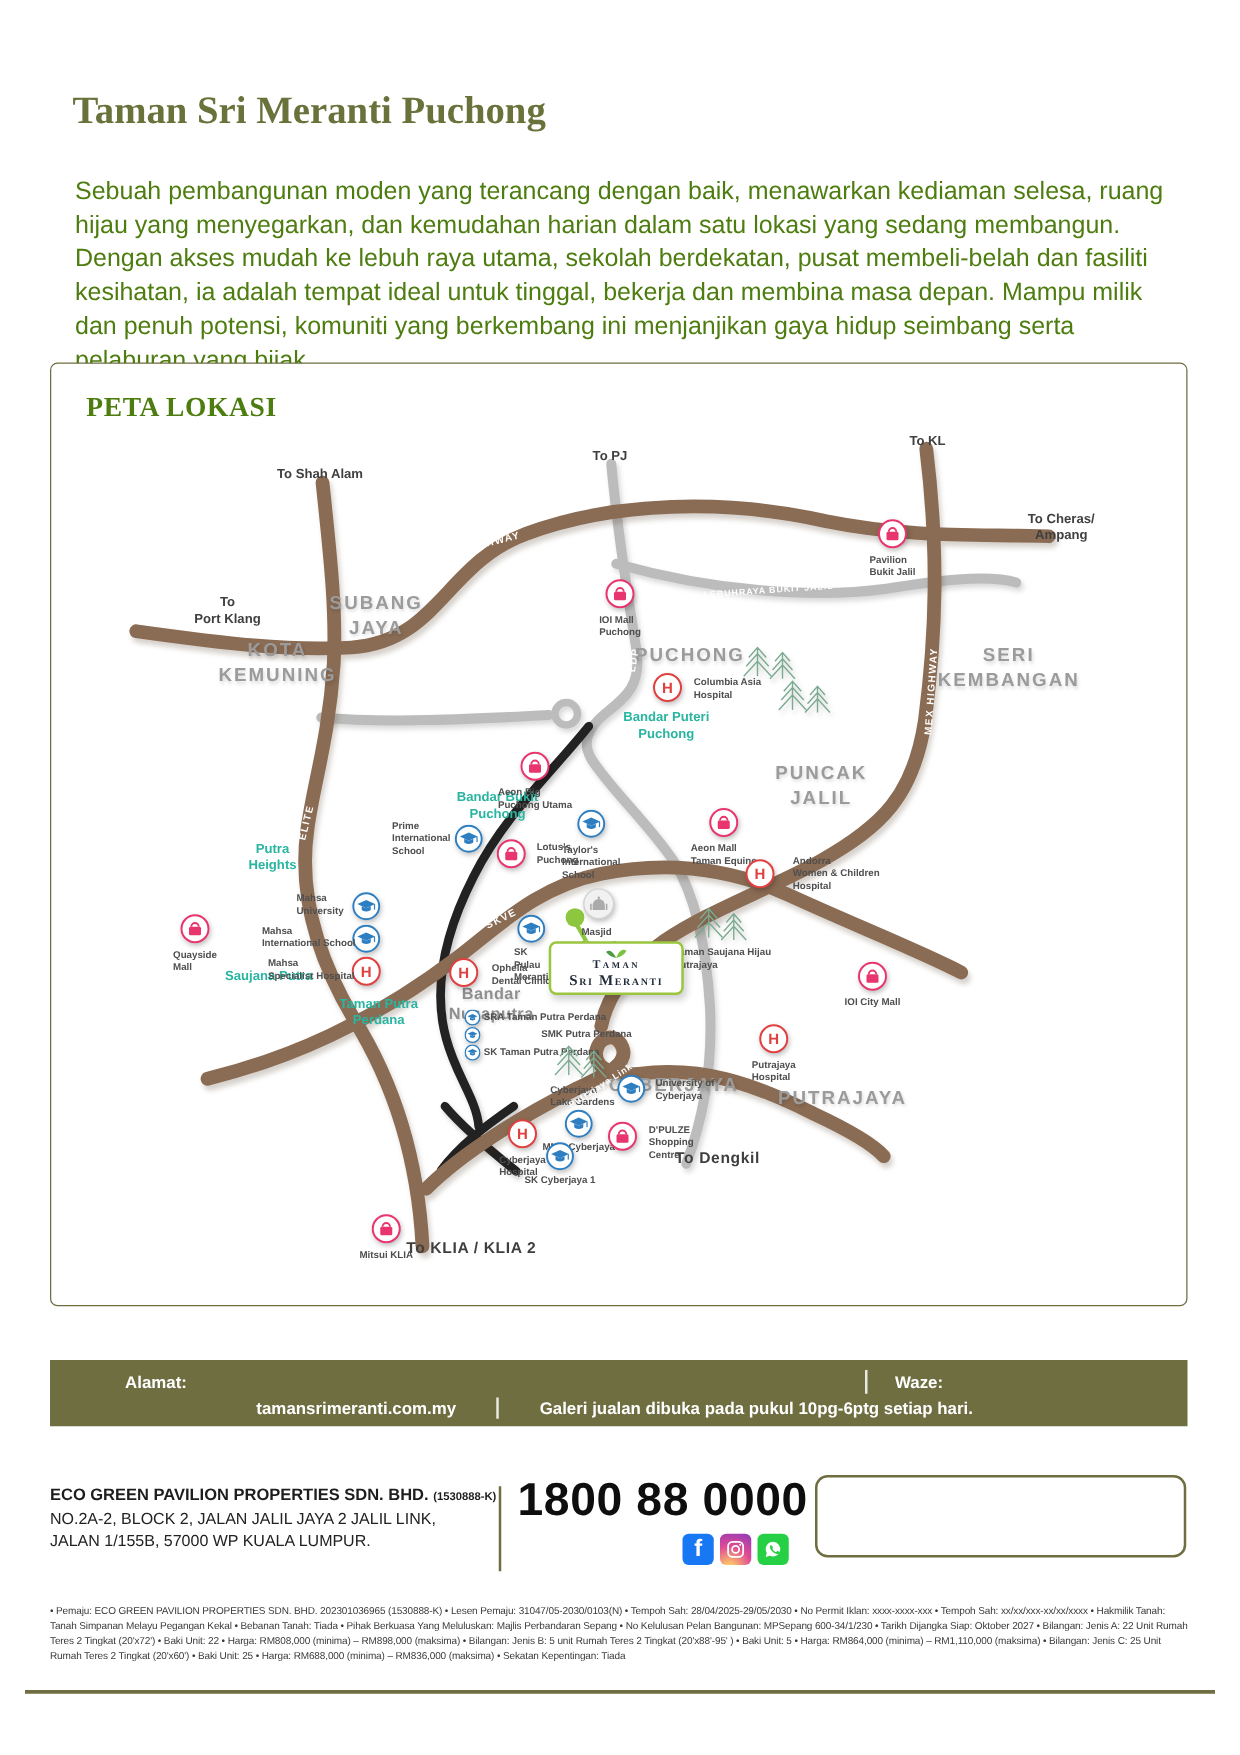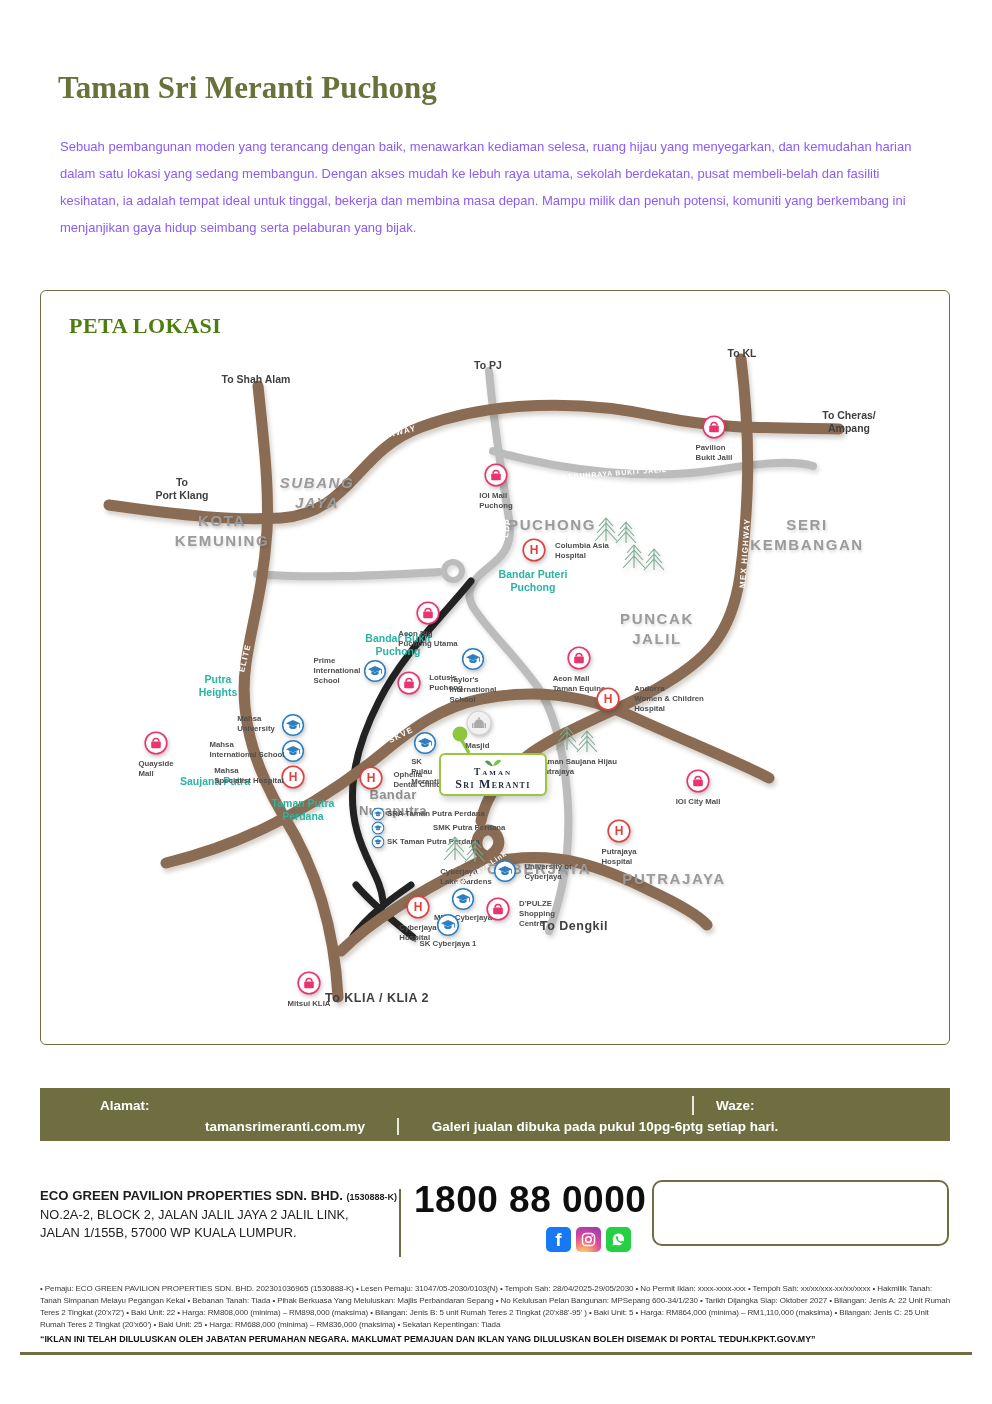--- a/index.html
+++ b/index.html
@@ -8,21 +8,21 @@
 
   
   .logo-box{position:absolute;left:30px;top:27px;width:330px;height:57px;background:#8d8d8d;z-index:1;}
   .logo-row{display:flex;align-items:baseline;gap:9px;padding:1px 0 0 26px;}
   .logo-kl{font-family:"Liberation Serif",serif;font-weight:bold;font-size:42px;color:#f0782a;line-height:1;}
   .logo-rest{font-family:"Liberation Serif",serif;font-size:33px;color:#ffffff;font-variant:small-caps;
              letter-spacing:2px;line-height:1;}
   .logo-tagline{position:absolute;left:0;right:0;bottom:0px;text-align:center;font-size:11px;color:#d4d4d4;}
   .page-title{position:absolute;left:58px;top:70px;margin:0;z-index:2;
               font-family:"Liberation Serif",serif;font-weight:bold;font-size:31px;color:#68723a;}
-  .intro{position:absolute;left:60px;top:120px;width:878px;font-size:13px;line-height:27px;color:#8b5cf6;}
+  .intro{position:absolute;left:60px;top:120px;width:878px;font-size:20px;line-height:27px;color:#4d7c0f;}
 
   
   .map{position:absolute;left:40px;top:290px;width:910px;height:755px;background:#fff;
        border:1.6px solid #6f6e41;border-radius:6px;box-sizing:border-box;}
   .map-title{position:absolute;left:28px;top:22px;font-family:"Liberation Serif",serif;
              font-weight:bold;font-size:22px;color:#4d7c0f;letter-spacing:.5px;z-index:3;}
   .roads{position:absolute;left:0;top:0;width:910px;height:755px;}
   .rd-brown{filter:drop-shadow(2px 4px 2px rgba(70,45,25,.22));}
   .rd-gray{filter:drop-shadow(2px 3px 2px rgba(0,0,0,.15));}
   .rd-black{filter:drop-shadow(2px 3px 2px rgba(0,0,0,.2));}
@@ -146,21 +146,21 @@
     </div>
   <div class="mlabel dir" style="left: 447px; top: 68px;">To PJ</div>
       <div class="mlabel dir" style="left: 701px; top: 56px;">To KL</div>
       <div class="mlabel dir" style="left: 215px; top: 82px;">To Shah Alam</div>
       <div class="mlabel dir" style="left: 808px; top: 118px;">To Cheras/
 Ampang</div>
       <div class="mlabel dir" style="left: 141px; top: 185px;">To
 Port Klang</div>
       <div class="mlabel dir dir-lg" style="left: 533px; top: 628px;">To Dengkil</div>
       <div class="mlabel dir dir-lg" style="left: 336px; top: 700px;">To KLIA / KLIA 2</div>
-      <div class="mlabel dist" style="left: 276px; top: 182px; font-style: italic;">SUBANG
+      <div class="mlabel dist" style="left: 260px; top: 182px;">SUBANG
 JAYA</div>
       <div class="mlabel dist" style="left: 181px; top: 220px;">KOTA
 KEMUNING</div>
       <div class="mlabel dist" style="left: 511px; top: 224px;">PUCHONG</div>
       <div class="mlabel dist" style="left: 766px; top: 224px;">SERI KEMBANGAN</div>
       <div class="mlabel dist" style="left: 616px; top: 318px;">PUNCAK
 JALIL</div>
       <div class="mlabel dist" style="left: 498px; top: 568px;">CYBERJAYA</div>
       <div class="mlabel dist" style="left: 633px; top: 578px;">PUTRAJAYA</div>
       <div class="mlabel town" style="left: 177px; top: 382px;">Putra
@@ -495,17 +495,16 @@
       <svg viewBox="0 0 24 24">
         <path fill="#fff" d="M12 3.5a8.3 8.3 0 0 0-7.2 12.5L3.6 20.5l4.6-1.2A8.3 8.3 0 1 0 12 3.5z"></path>
         <path fill="#26d044" d="M9.2 7.9c.2-.4.4-.4.6-.4h.5c.2 0 .4 0 .6.4l.8 1.9c.1.2.1.4 0 .6l-.4.6c-.1.2-.2.4 0 .7.2.3.8 1.3 1.7 2 1.2.9 2 1.2 2.3 1.3.3.1.5 0 .6-.2l.7-.9c.2-.2.4-.2.6-.1l1.9.9c.2.1.4.2.4.3 0 .2 0 .7-.2 1.2-.2.5-1.2 1.1-1.7 1.1-.5.1-1 .2-3.3-.7-2.8-1.2-4.6-4-4.7-4.2-.1-.2-1.1-1.5-1.1-2.9 0-1.4.5-2.2.7-2.6z"></path>
       </svg>
     </span>
   </div>
   <div class="empty-box"></div>
 
   <div class="legal-wrap">
     <p class="legal-body">• Pemaju: ECO GREEN PAVILION PROPERTIES SDN. BHD.  202301036965 (1530888-K) • Lesen Pemaju: 31047/05-2030/0103(N) • Tempoh Sah: 28/04/2025-29/05/2030 • No Permit Iklan: xxxx-xxxx-xxx • Tempoh Sah: xx/xx/xxx-xx/xx/xxxx • Hakmilik Tanah: Tanah Simpanan Melayu Pegangan Kekal • Bebanan Tanah: Tiada • Pihak Berkuasa Yang Meluluskan: Majlis Perbandaran Sepang • No Kelulusan Pelan Bangunan: MPSepang 600-34/1/230 • Tarikh Dijangka Siap: Oktober  2027 • Bilangan: Jenis A: 22 Unit Rumah Teres 2 Tingkat (20'x72') • Baki Unit: 22 • Harga: RM808,000 (minima) – RM898,000 (maksima) • Bilangan:  Jenis B: 5 unit Rumah Teres 2 Tingkat (20'x88'-95' ) • Baki Unit: 5 • Harga: RM864,000 (minima) – RM1,110,000 (maksima) • Bilangan: Jenis C: 25 Unit Rumah Teres 2 Tingkat (20'x60') • Baki Unit: 25 • Harga: RM688,000 (minima) – RM836,000 (maksima) • Sekatan Kepentingan: Tiada</p>
-    <p class="legal-approval">“IKLAN INI TELAH DILULUSKAN OLEH JABATAN PERUMAHAN NEGARA. MAKLUMAT PEMAJUAN DAN IKLAN YANG DILULUSKAN BOLEH DISEMAK DI PORTAL TEDUH.KPKT.GOV.MY”</p>
   </div>
   <div class="rule"></div>
 
 </div>
 
 </body></html>

